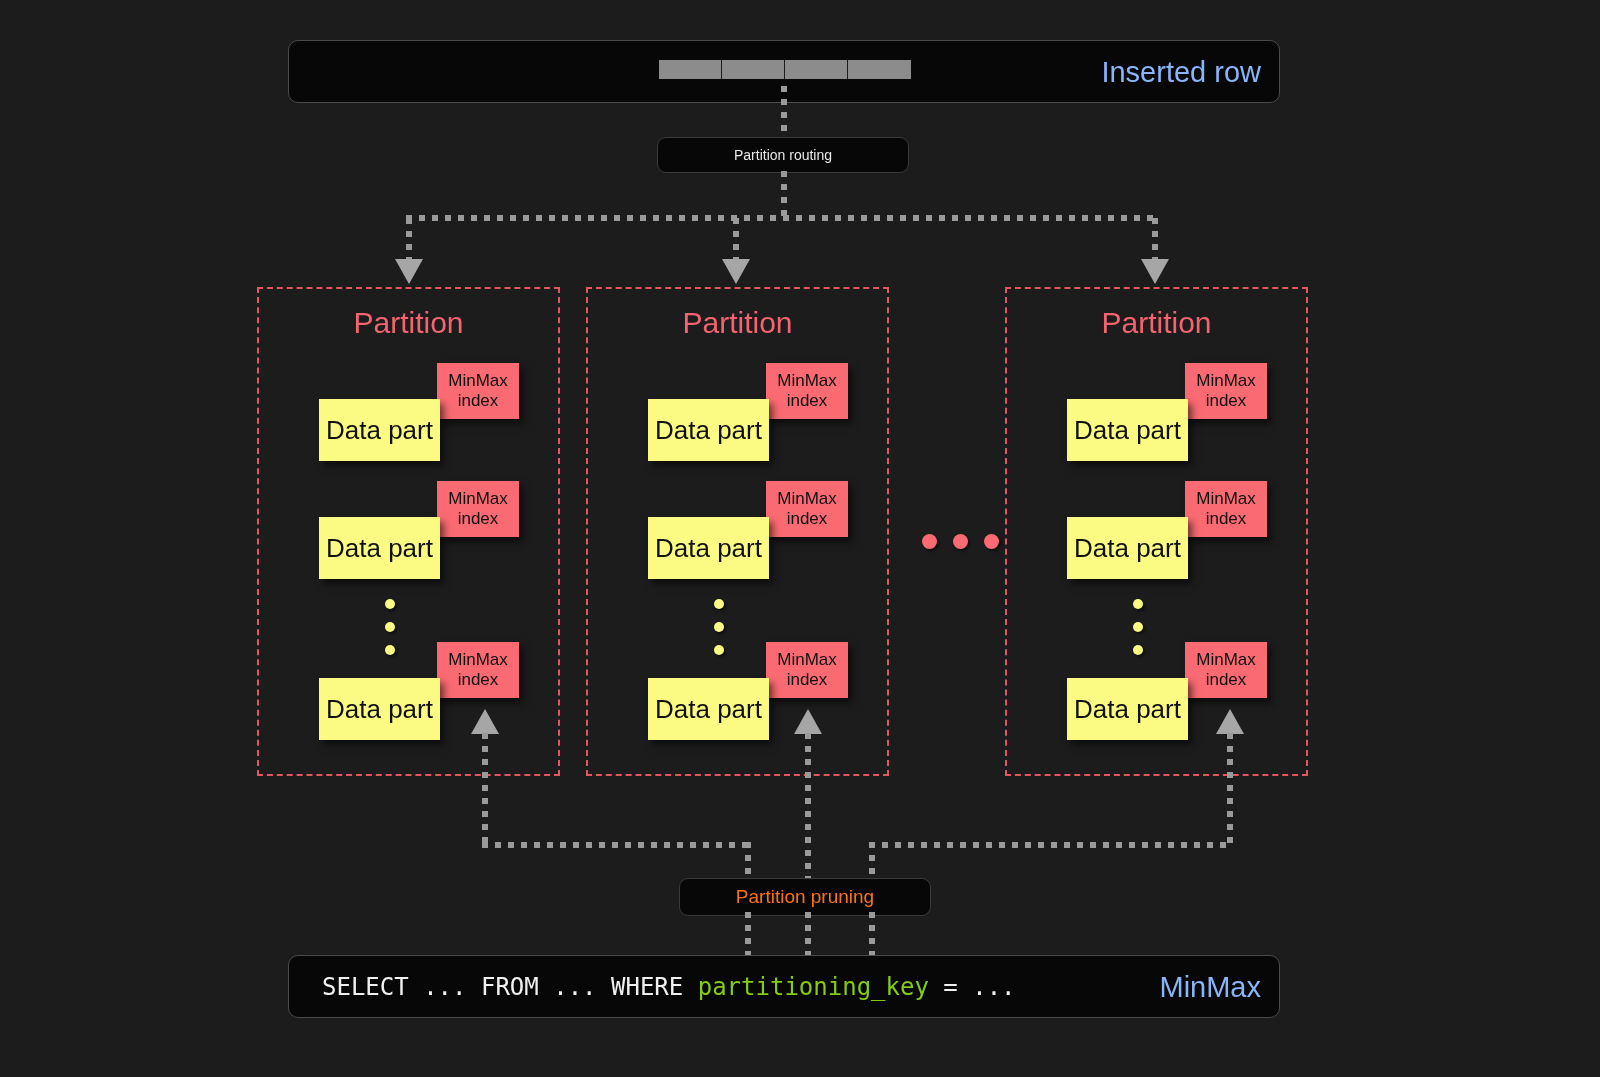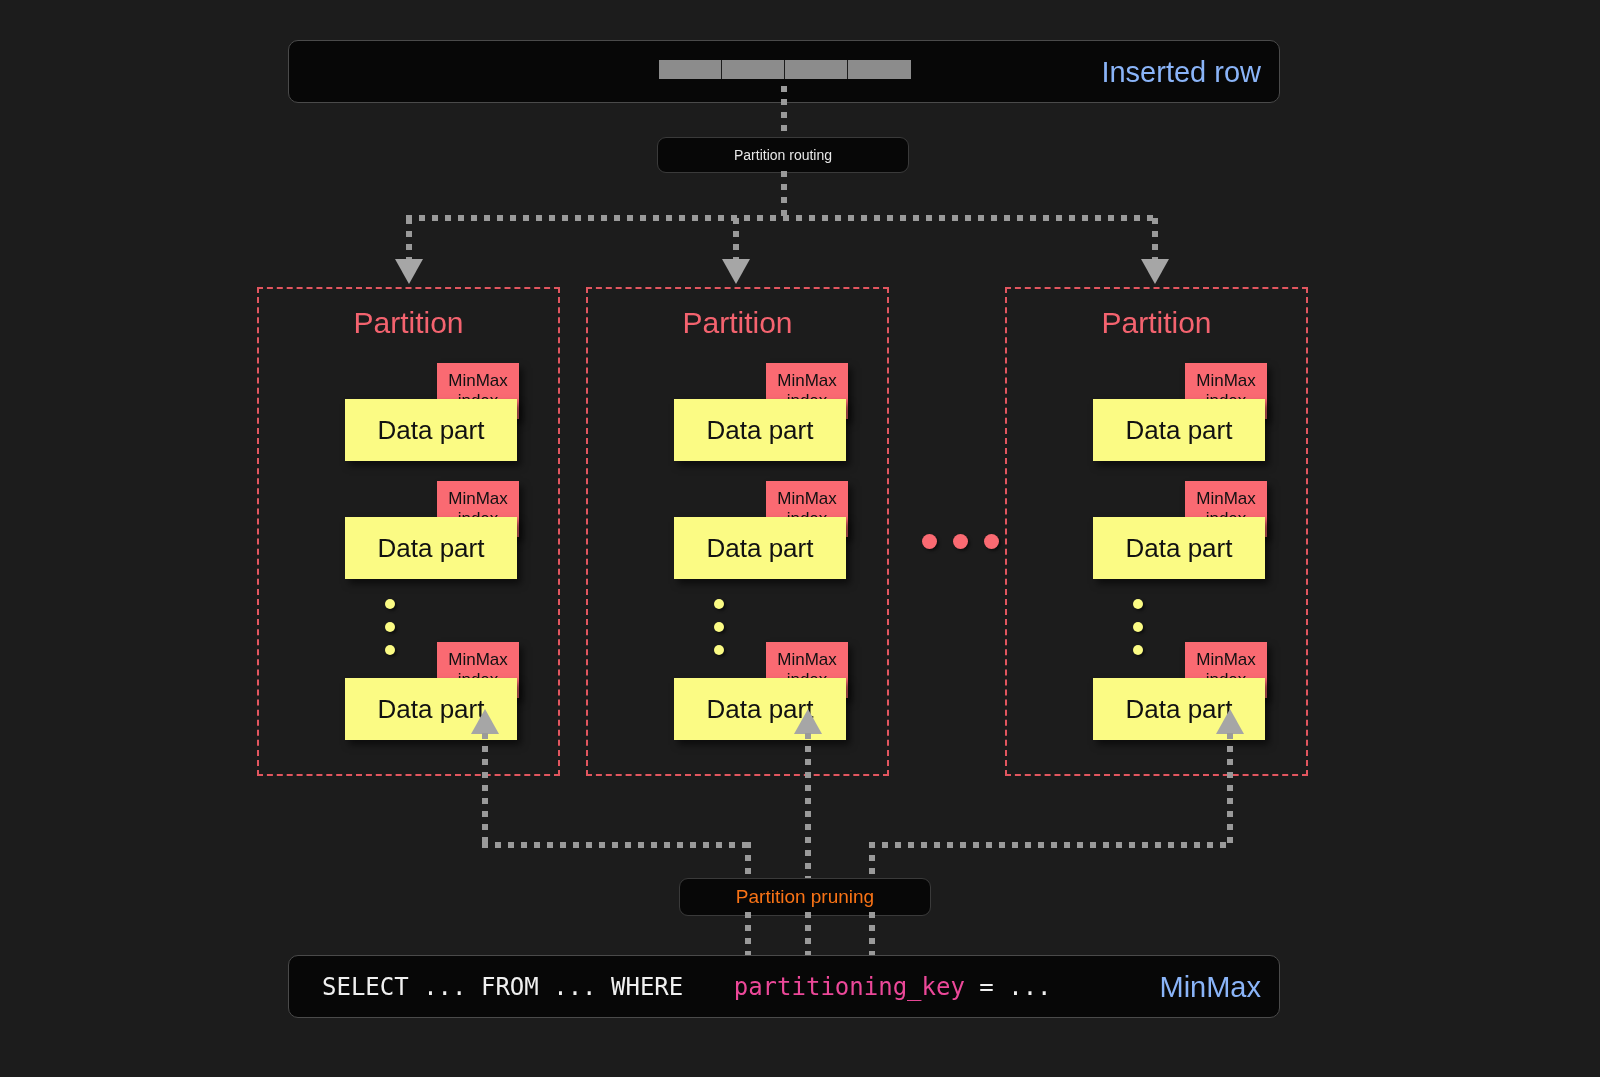--- a/index.html
+++ b/index.html
@@ -107,21 +107,21 @@
     position: absolute;
     left: 33px;
     top: 50%;
     transform: translateY(-50%);
     font-family: "DejaVu Sans Mono", monospace;
     font-size: 24px;
     color: #f0f0f0;
     white-space: pre;
     letter-spacing: 0px;
   }
-  #query-text .key { color: #ec4899; margin-left: 36px; }
+  #query-text .key { color: #84cc16; }
   #query-label {
     position: absolute;
     right: 18px;
     top: 50%;
     transform: translateY(-50%);
     color: #8ab4f8;
     font-size: 29px;
     white-space: nowrap;
   }
 
@@ -197,31 +197,30 @@
     align-items: center;
     justify-content: center;
     text-align: center;
     box-shadow: 4px 5px 7px rgba(0,0,0,0.55);
     box-sizing: border-box;
   }
   .data-part {
     position: absolute;
     left: 0px;
     top: 36px;
-    width: 172px;
+    width: 121px;
     height: 62px;
     background: #fbfb84;
     color: #111;
     font-size: 26px;
     display: flex;
     align-items: center;
     justify-content: center;
     box-shadow: 4px 5px 7px rgba(0,0,0,0.55);
     box-sizing: border-box;
-    margin-left: 26px;
   }
 
   
   .yellow-dots {
     position: absolute;
     width: 10px;
   }
   .yellow-dots i {
     display: block;
     width: 10px; height: 10px;

